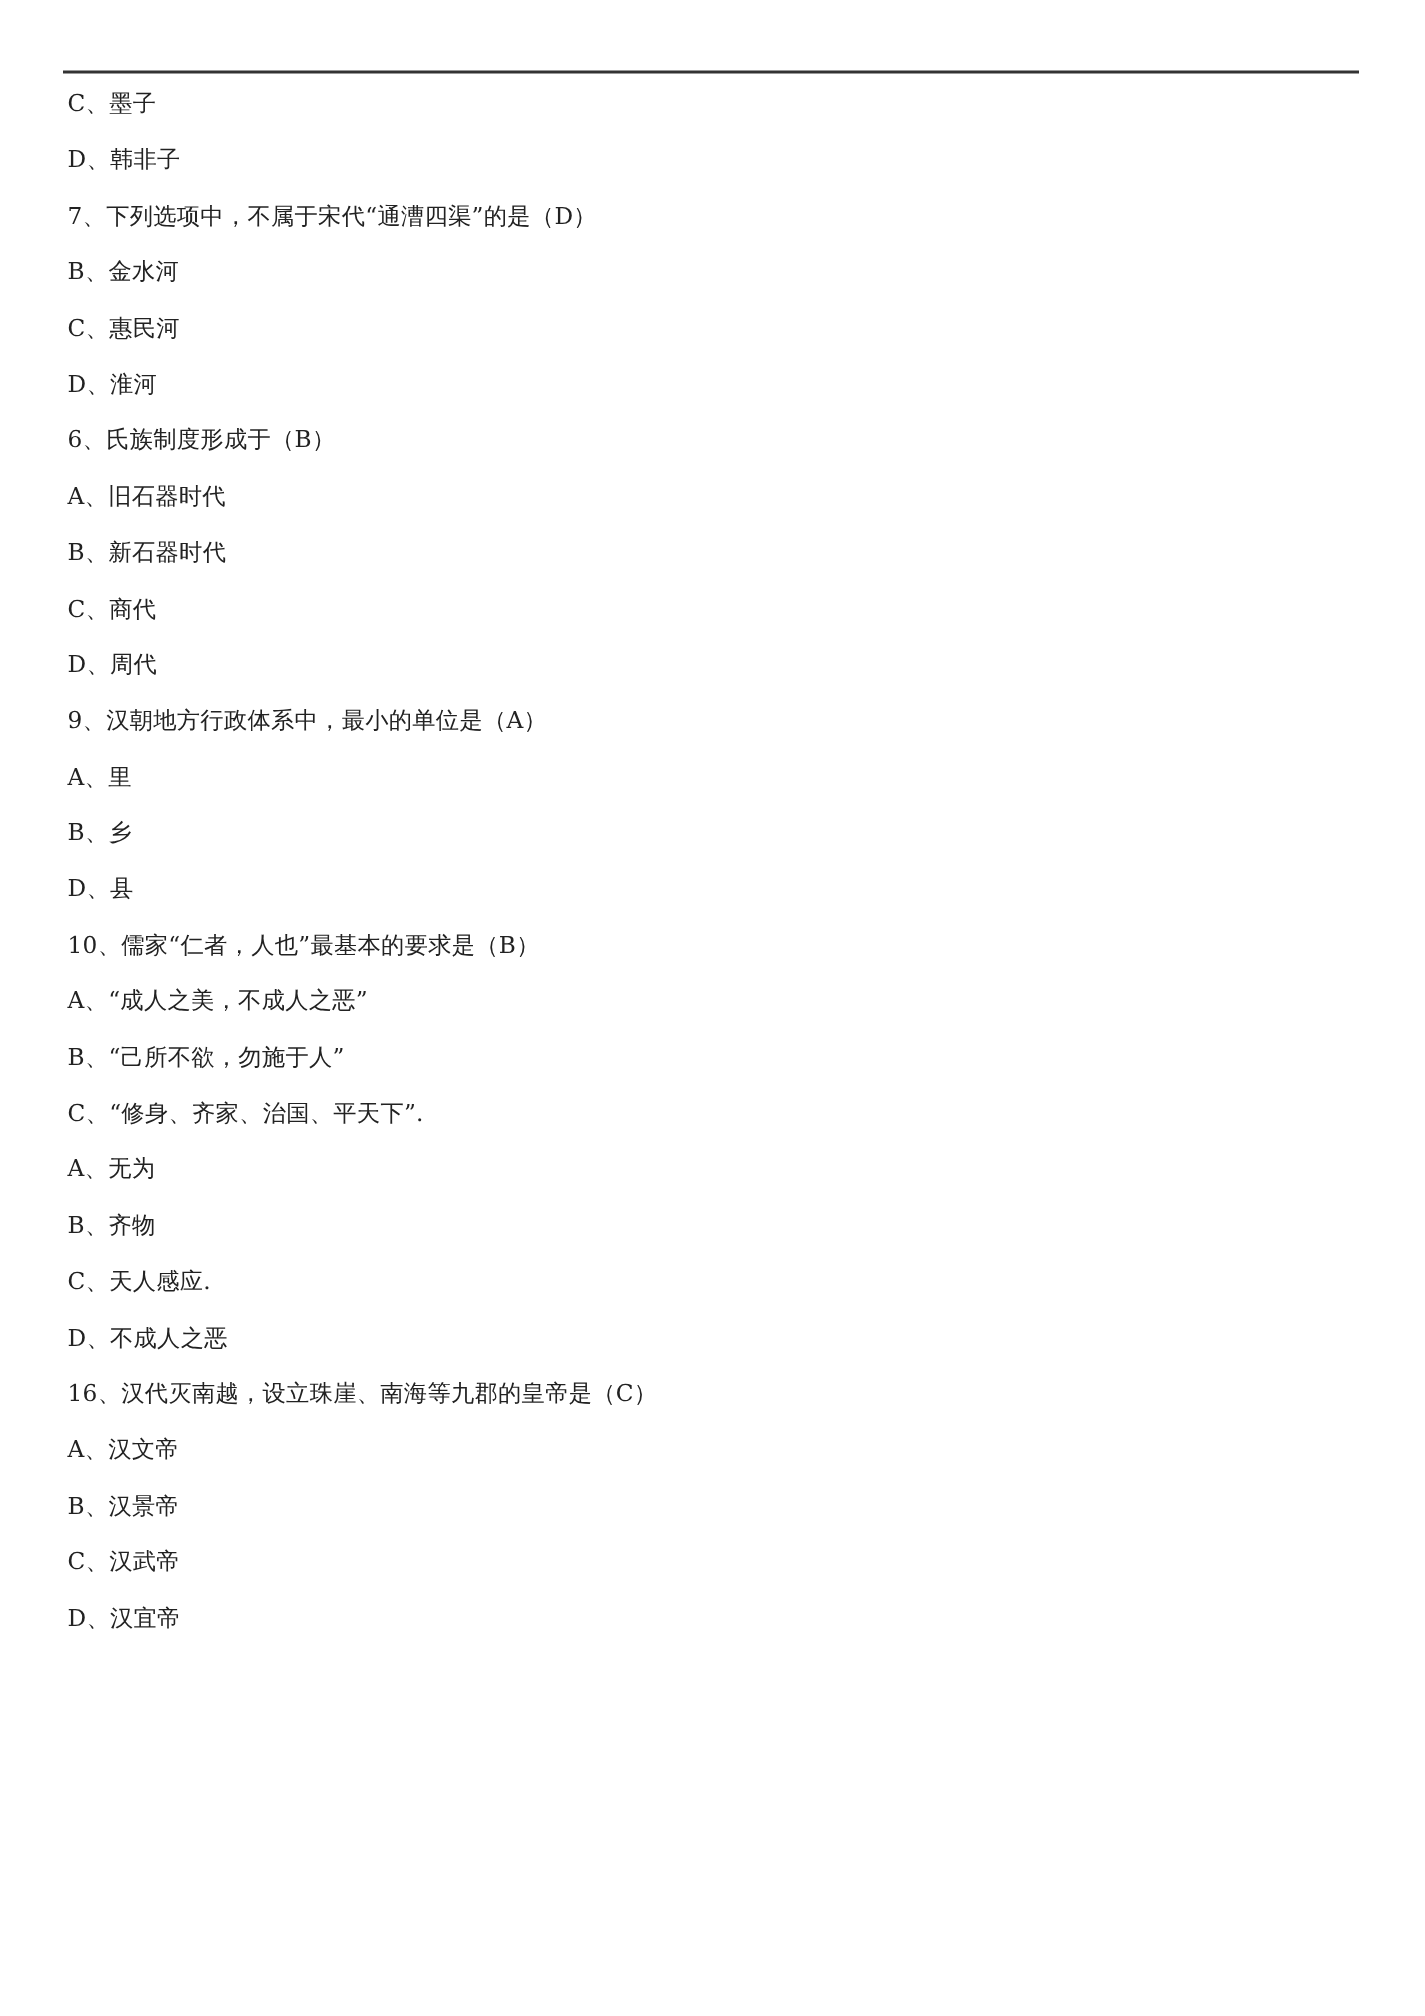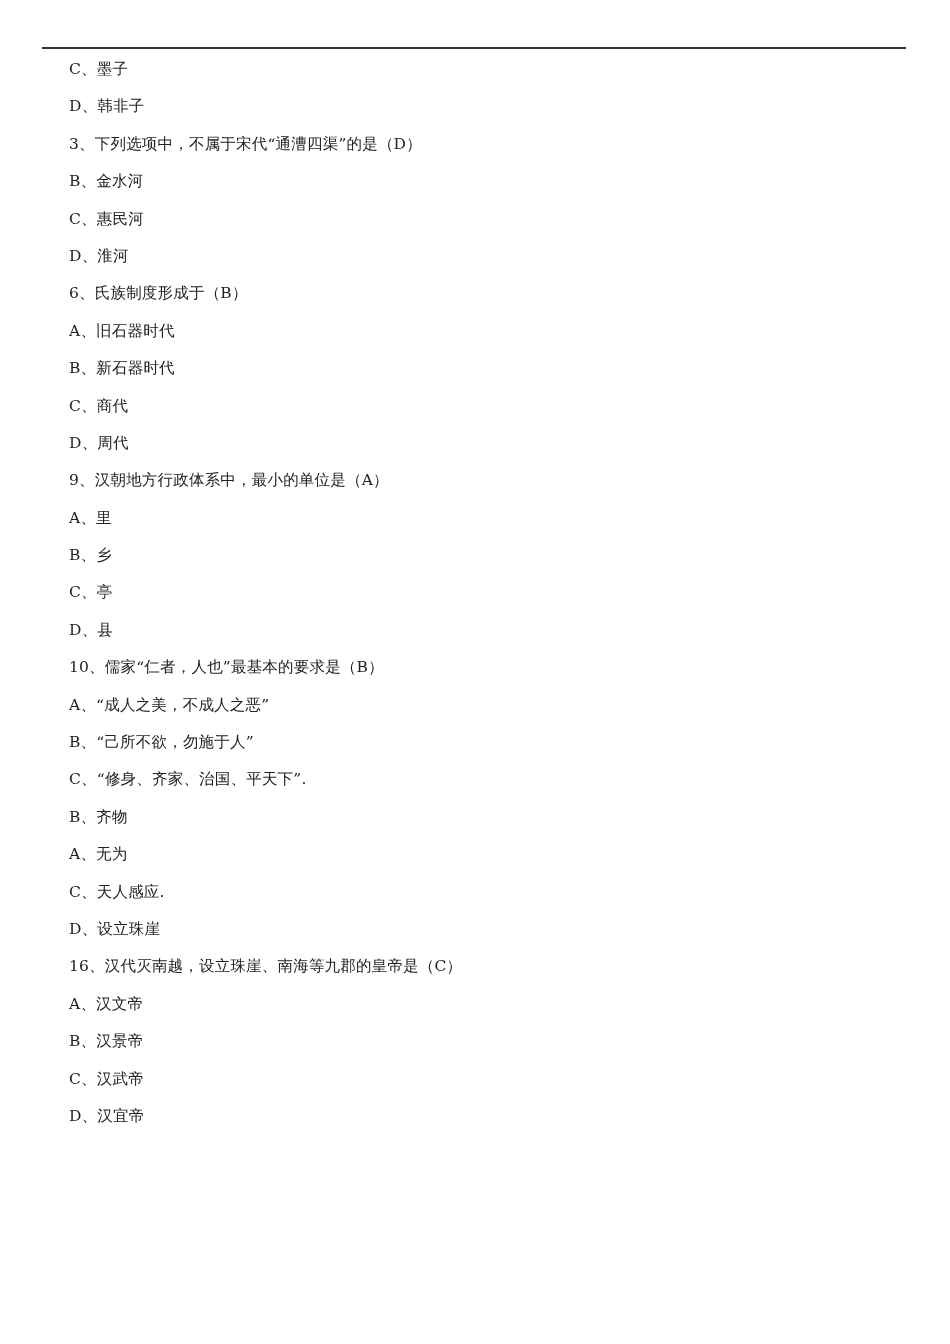--- a/index.html
+++ b/index.html
@@ -1,51 +1,50 @@
 <!DOCTYPE html>
 <html><head>
 <meta charset="utf-8">
 <style>
   html, body { margin: 0; padding: 0; background: #ffffff; }
   body { width: 950px; height: 1344px; position: relative; overflow: hidden;
          font-family: "DejaVu Serif", "Liberation Serif", serif; color: #222; }
   .rule { position: absolute; left: 42px; top: 47px; width: 864px; height: 2px; background: #333; }
-  .content { position: absolute; left: 45px; top: 57px; width: 860px; margin-left: 24px; }
+  .content { position: absolute; left: 45px; top: 57px; width: 860px; }
   .line { height: 37.4px; line-height: 24px; font-size: 15.5px; white-space: nowrap; letter-spacing: 0.2px; }
   .line.question { }
   .line.option { }
 </style>
 </head>
 <body>
 
 <div class="rule"></div>
 
 <div class="content">
   <div class="line option">C、墨子</div>
   <div class="line option">D、韩非子</div>
-  <div class="line question">3、下列选项中，不属于宋代“通漕四渠”的是（D）</div>
+  <div class="line question">7、下列选项中，不属于宋代“通漕四渠”的是（D）</div>
   <div class="line option">B、金水河</div>
   <div class="line option">C、惠民河</div>
   <div class="line option">D、淮河</div>
   <div class="line question">6、氏族制度形成于（B）</div>
   <div class="line option">A、旧石器时代</div>
   <div class="line option">B、新石器时代</div>
   <div class="line option">C、商代</div>
   <div class="line option">D、周代</div>
   <div class="line question">9、汉朝地方行政体系中，最小的单位是（A）</div>
   <div class="line option">A、里</div>
   <div class="line option">B、乡</div>
-  <div class="line option">C、亭</div>
   <div class="line option">D、县</div>
   <div class="line question">10、儒家“仁者，人也”最基本的要求是（B）</div>
   <div class="line option">A、“成人之美，不成人之恶”</div>
   <div class="line option">B、“己所不欲，勿施于人”</div>
   <div class="line option">C、“修身、齐家、治国、平天下”.</div>
+  <div class="line option">A、无为</div>
   <div class="line option">B、齐物</div>
-  <div class="line option">A、无为</div>
   <div class="line option">C、天人感应.</div>
-  <div class="line option">D、设立珠崖</div>
+  <div class="line option">D、不成人之恶</div>
   <div class="line question">16、汉代灭南越，设立珠崖、南海等九郡的皇帝是（C）</div>
   <div class="line option">A、汉文帝</div>
   <div class="line option">B、汉景帝</div>
   <div class="line option">C、汉武帝</div>
   <div class="line option">D、汉宜帝</div>
 </div>
 
 </body></html>

